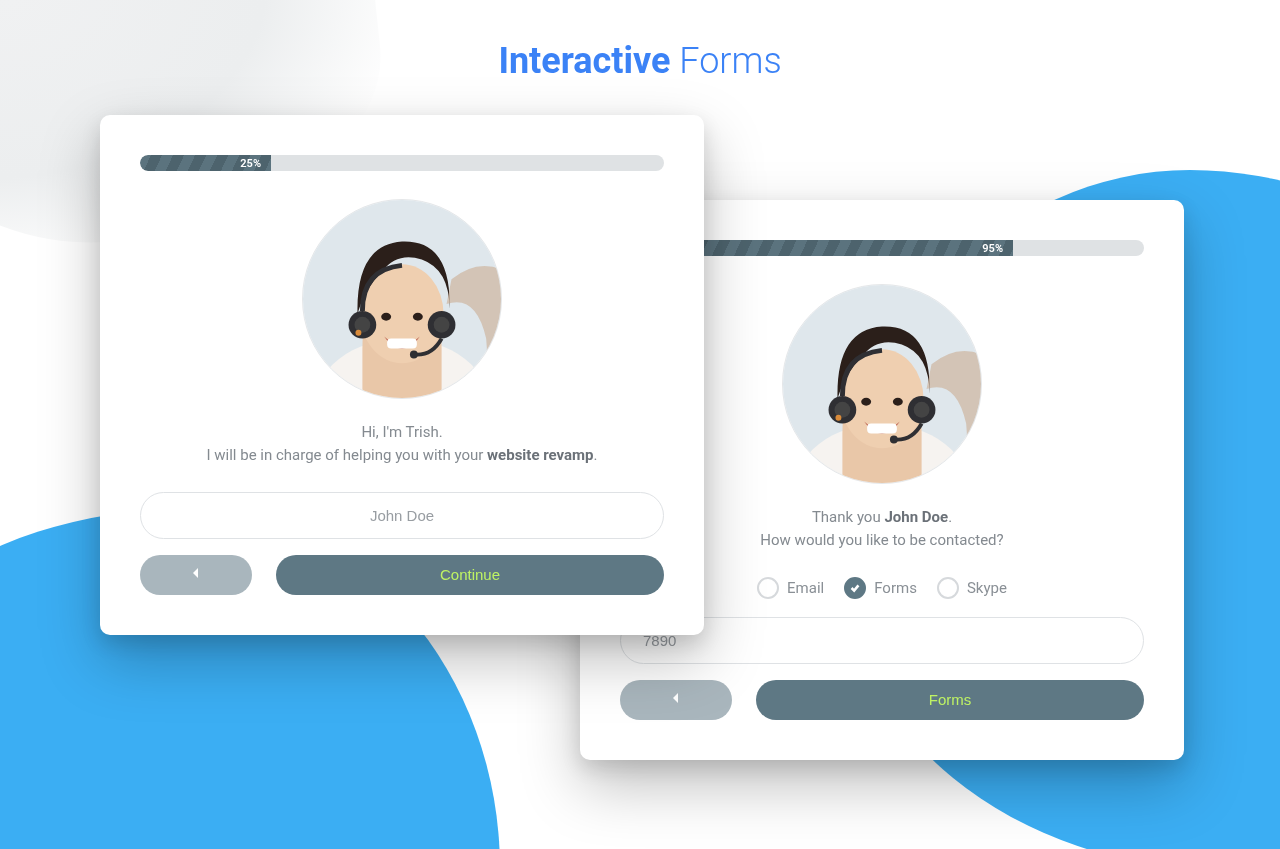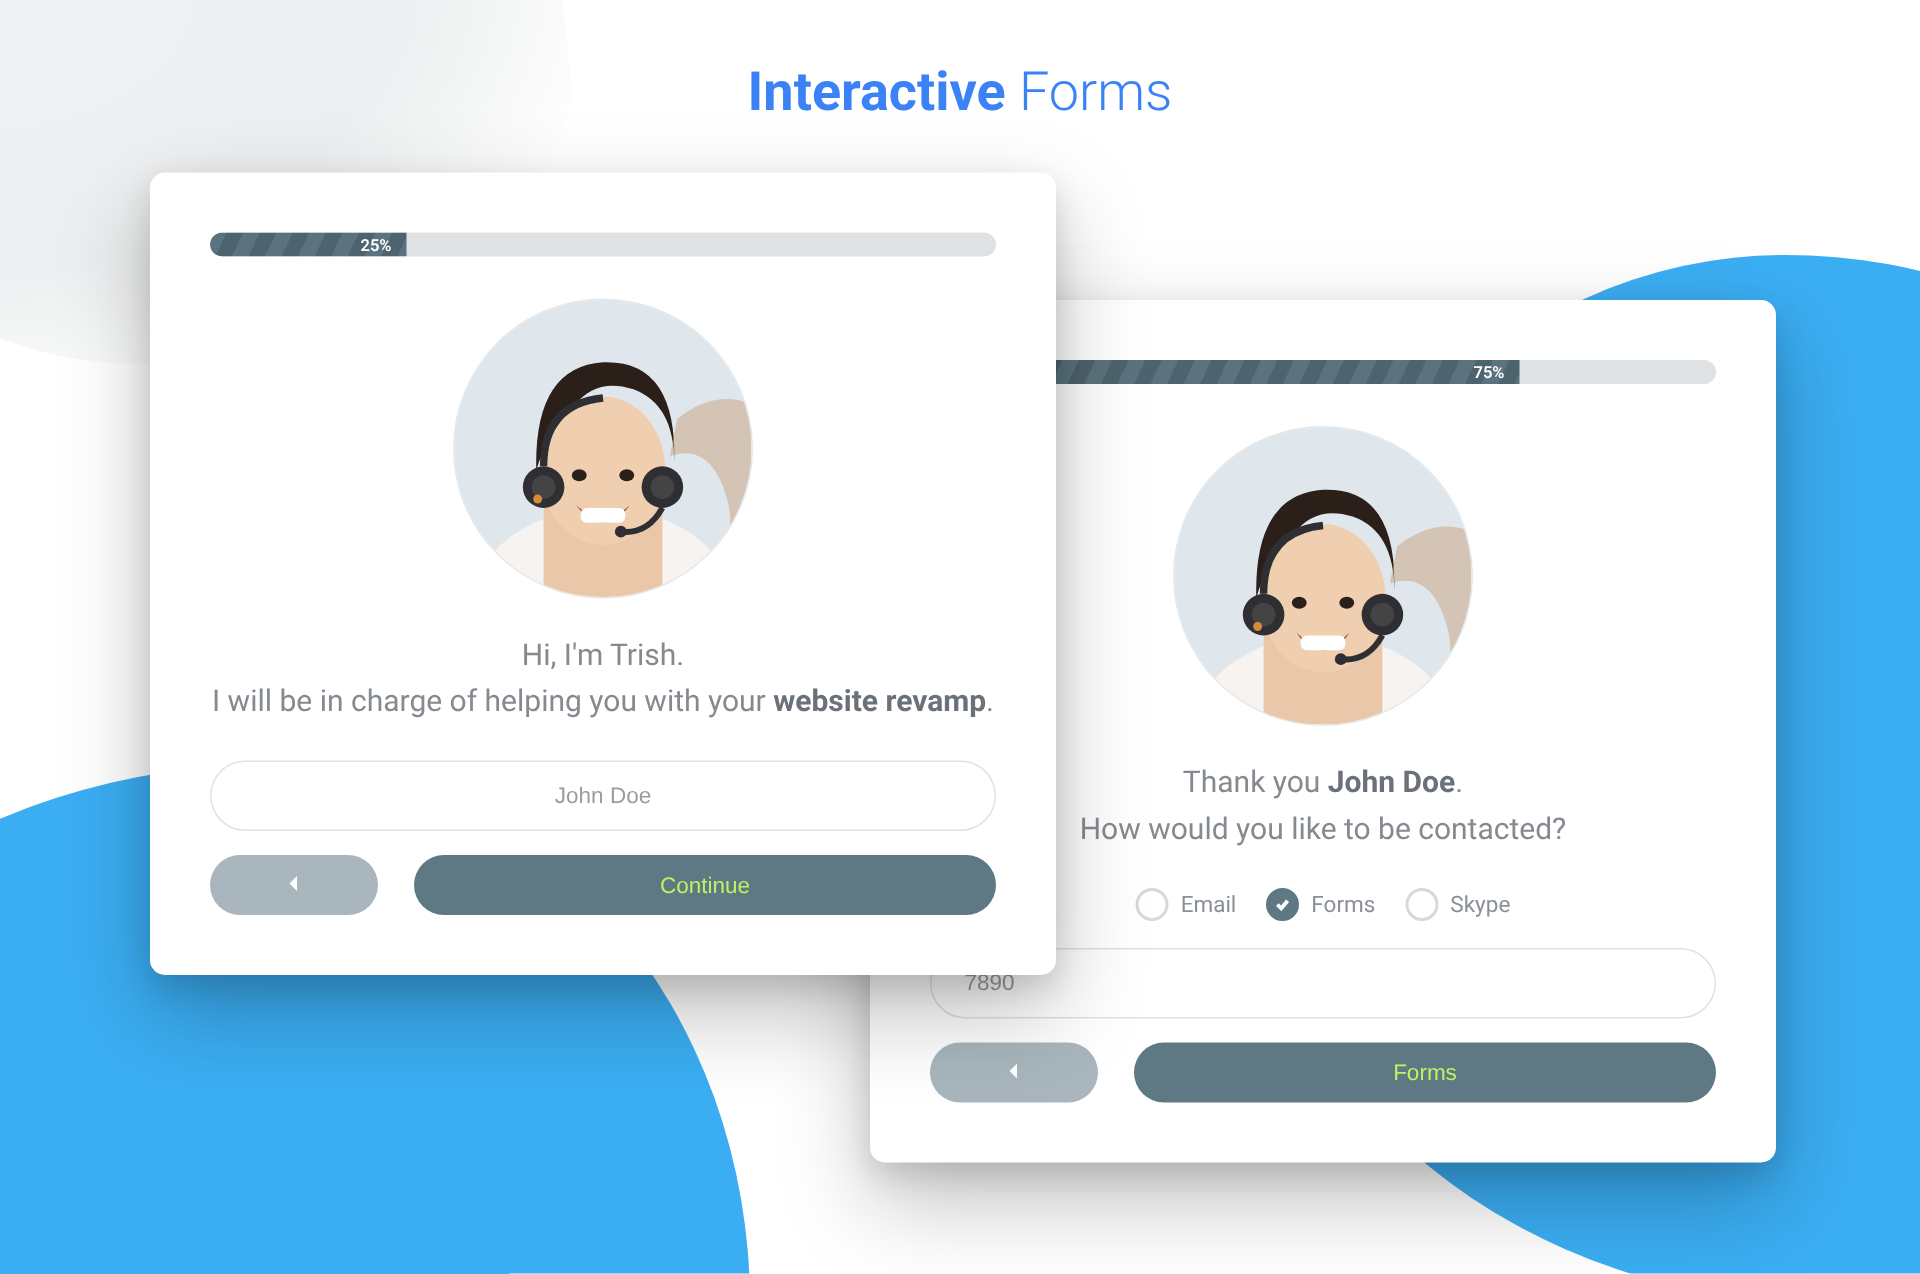--- a/index.html
+++ b/index.html
@@ -67,21 +67,21 @@
   .avatar-wrap { display: flex; justify-content: center; margin-bottom: 22px; }
   .avatar {
     width: 200px; height: 200px; border-radius: 50%;
     border: 1px solid #e5e7e9;
     box-shadow: inset 0 0 0 6px #fff;
     overflow: hidden; position: relative;
     background: linear-gradient(180deg, #e8f0f5 0%, #f2f4f6 100%);
   }
   .avatar svg { width: 100%; height: 100%; display: block; }
 
-  .lead { text-align: center; font-size: 20px; color: #848a90; line-height: 1.55; margin-bottom: 24px; }
+  .lead { text-align: center; font-size: 15px; color: #848a90; line-height: 1.55; margin-bottom: 24px; }
   .lead b { color: #6b7178; font-weight: 700; }
 
   .text-input {
     width: 100%;
     border: 1px solid #dfe2e5;
     border-radius: 26px;
     padding: 14px 22px;
     font-size: 15px; color: #989da2;
     text-align: center;
     outline: none;
@@ -182,21 +182,21 @@
           </svg>
       </span>
     </button>
     <button class="btn-primary">Continue</button>
   </div>
 </div>
 
 <div class="card card-b">
   <div class="progress-track">
     <div class="progress-bar" style="width:75%">
-      <span>75%</span>
+      <span>95%</span>
     </div>
   </div>
   <div class="avatar-wrap">
     <div class="avatar">
       <svg viewBox="0 0 200 200">
           <use href="#agent-avatar"></use>
         </svg>
     </div>
   </div>
   <div class="lead">

